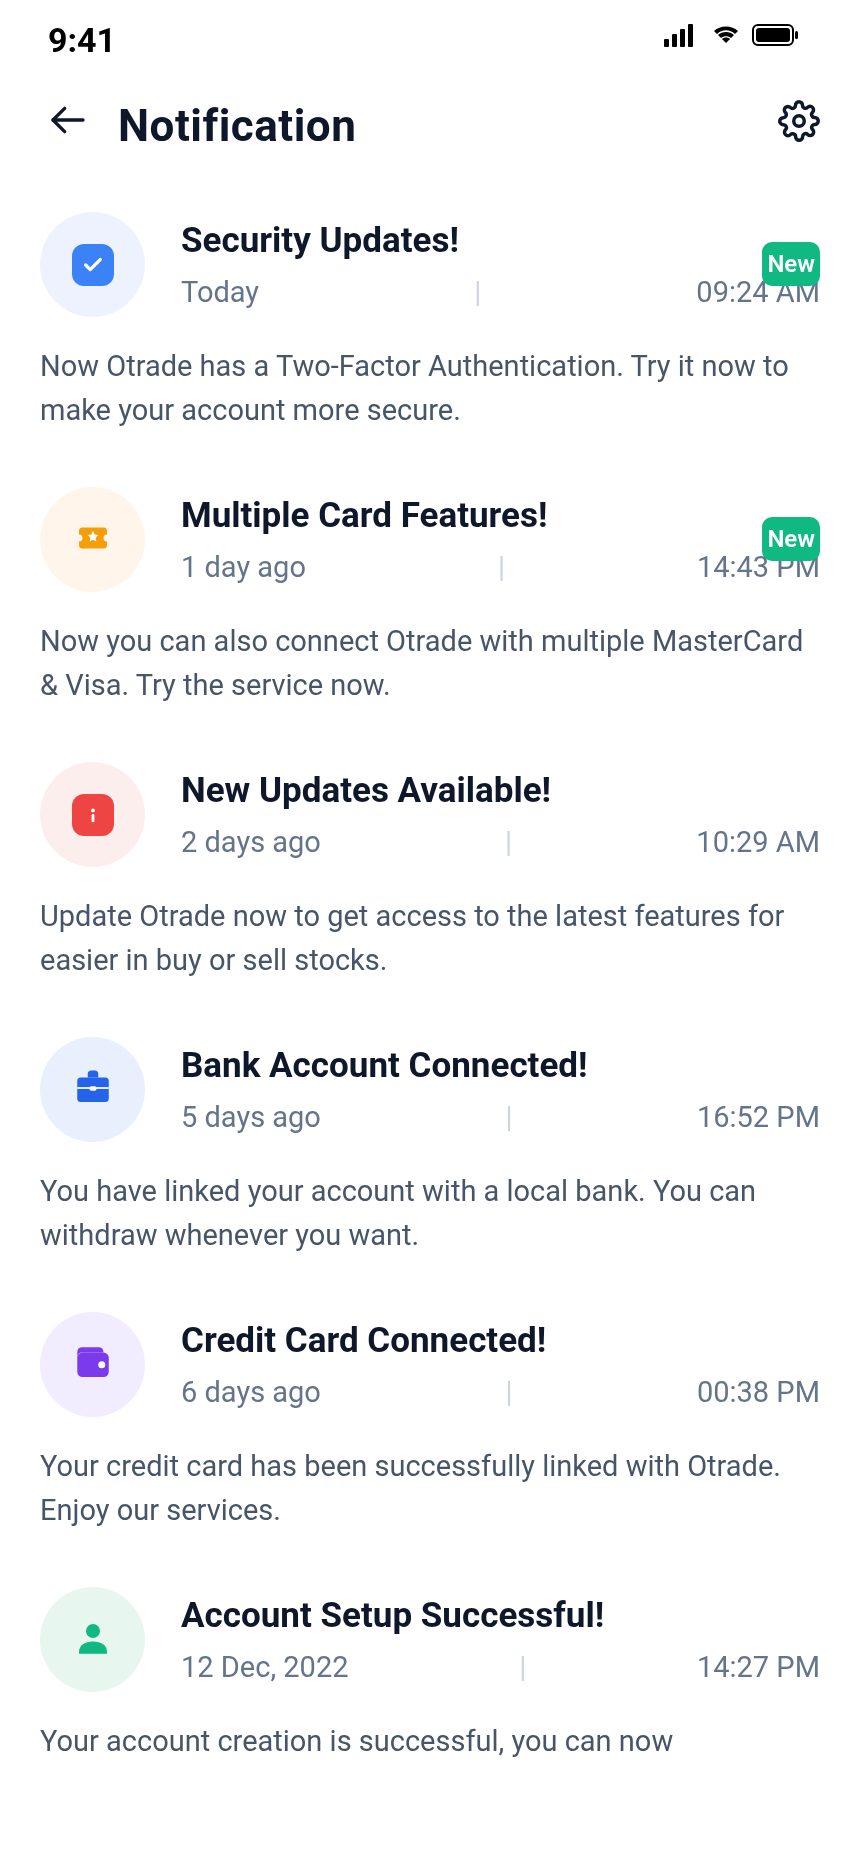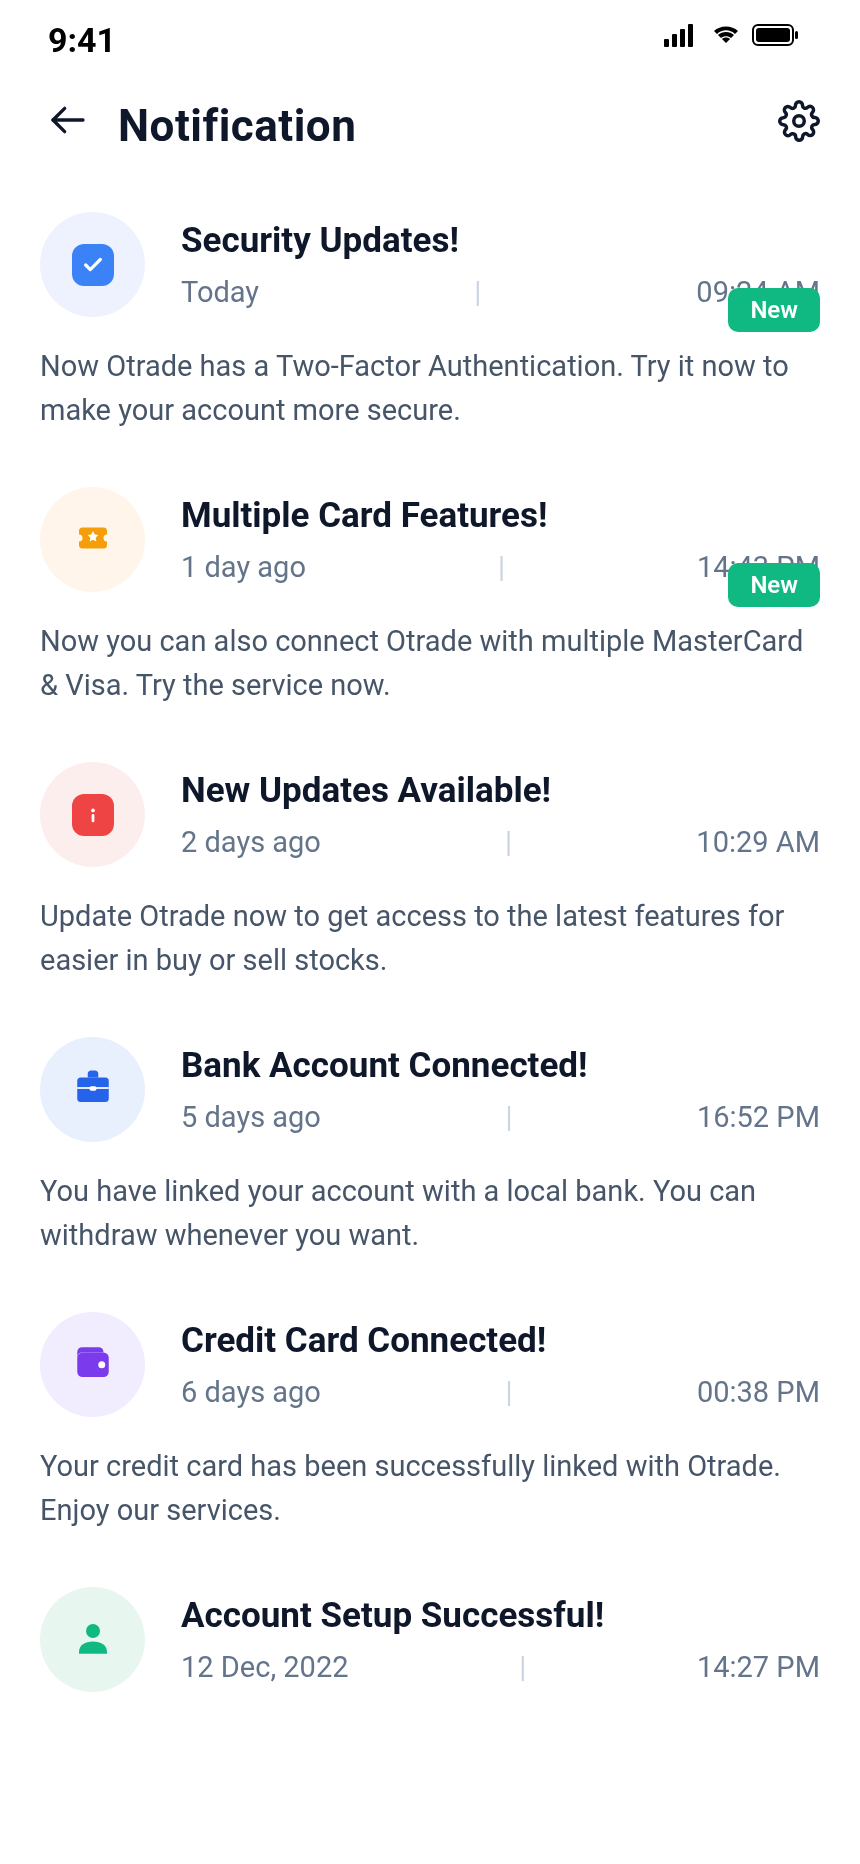--- a/index.html
+++ b/index.html
@@ -106,23 +106,22 @@
       color: #cbd5e1;
     }
     .new-badge {
       position: absolute;
       right: 0;
       top: 30px;
       background: #10b981;
       color: #ffffff;
       font-size: 24px;
       font-weight: 600;
-      padding: 8px 22px;
+      padding: 8px 5px;
       border-radius: 10px;
-      margin-top: 46px;
     }
     .notif-body {
       font-size: 29px;
       color: #475569;
       line-height: 1.5;
     }
     .bg-blue-light { background: #eef2fe; }
     .bg-orange-light { background: #fff5eb; }
     .bg-red-light { background: #fdeeee; }
     .bg-blue-light2 { background: #e8f0fd; }
@@ -290,14 +289,15 @@
       <div class="notif-text">
         <div class="notif-title">Account Setup Successful!</div>
         <div class="notif-meta">
           <span>12 Dec, 2022</span>
           <span class="notif-meta-sep">|</span>
           <span>14:27 PM</span>
         </div>
       </div>
 
     </div>
+    <div class="notif-body">Your account creation is successful, you can now</div>
   </div>
   </div>
 
 </body></html>

